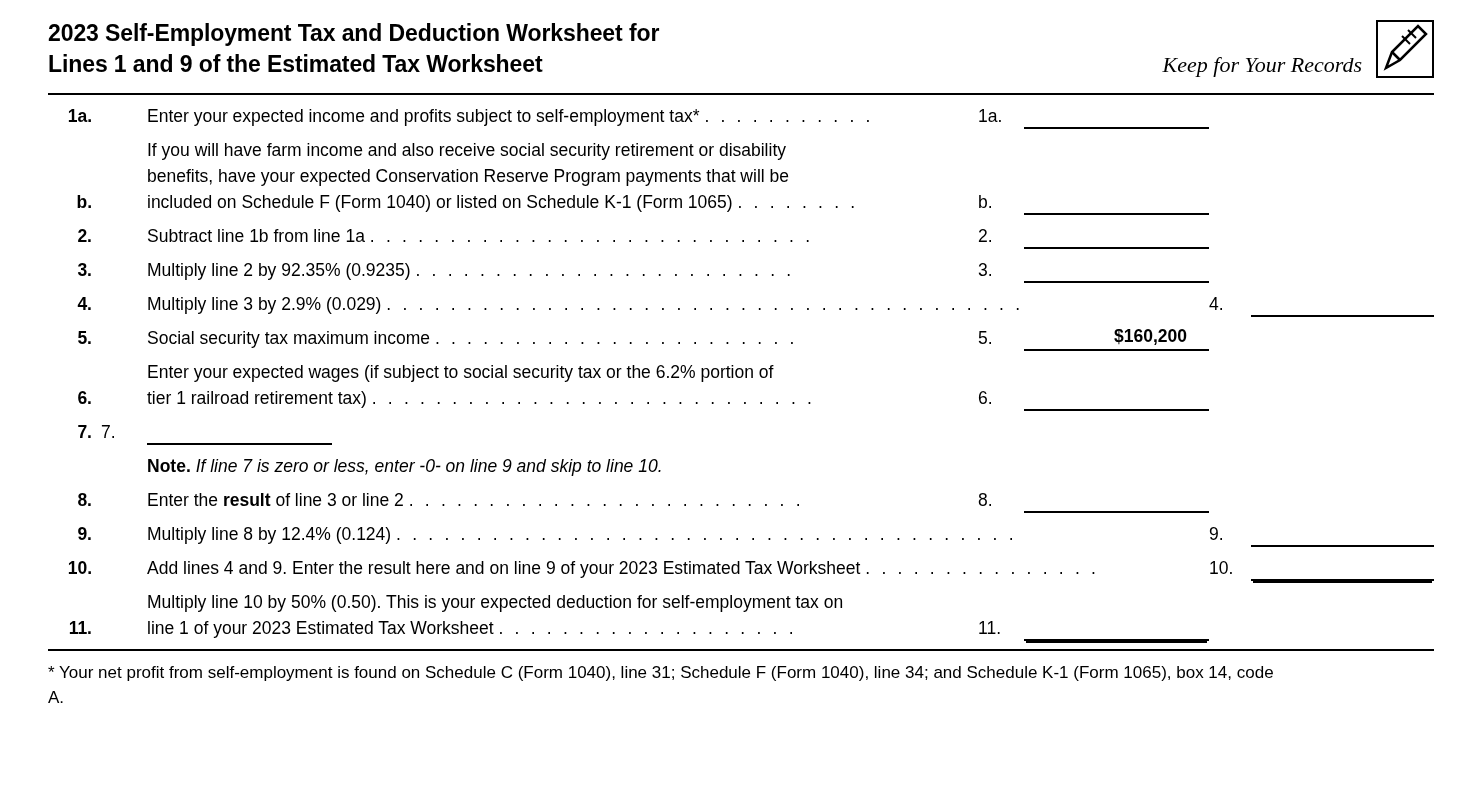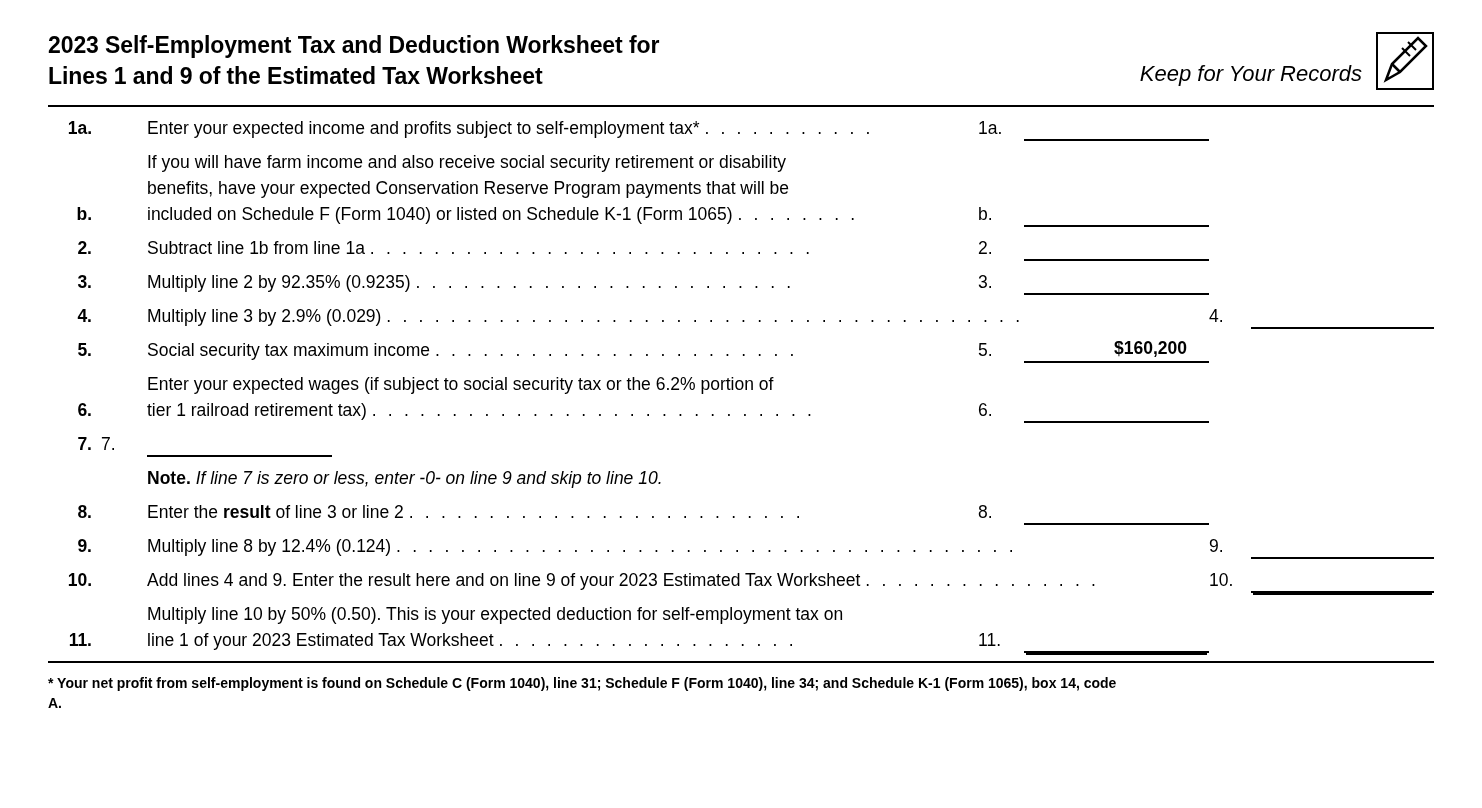--- a/index.html
+++ b/index.html
@@ -20,34 +20,35 @@
     height: 808px;
     box-sizing: border-box;
     padding: 0 48px;
   }
 
   
   .header {
     display: flex;
     align-items: flex-start;
     justify-content: space-between;
-    padding-top: 30px;
+    padding-top: 18px;
   }
   .title-block {
     font-size: 23px;
     font-weight: bold;
     line-height: 1.33;
     letter-spacing: -0.1px;
   }
   .title-line { display: block; white-space: nowrap; }
   .header-right {
     display: flex;
-    align-items: center;
+    align-items: flex-end;
     gap: 14px;
     padding-top: 28px;
+    font-family: Liberation Serif, serif;
   }
   .keep-records {
     font-size: 22px;
     font-style: italic;
     white-space: nowrap;
   }
   .pencil-icon {
     width: 58px;
     height: 58px;
     border: 2px solid #000;
@@ -145,25 +146,24 @@
   }
   .amt-box-outer.dbl { box-shadow: 0 4px 0 -2px #000; }
 
   .note-row .text { padding-left: 0; }
 
   
   .align-bottom { align-items: flex-end; }
 
   
   .footnote {
-    font-size: 14px;
+    font-size: 17px;
     line-height: 1.45;
     padding-top: 10px;
     max-width: 1390px;
-    font-weight: bold;
   }
 </style>
 </head>
 <body>
 
 <div class="page">
 
   <div class="header">
     <div class="title-block">
       <span class="title-line">2023 Self-Employment Tax and Deduction Worksheet for</span>

